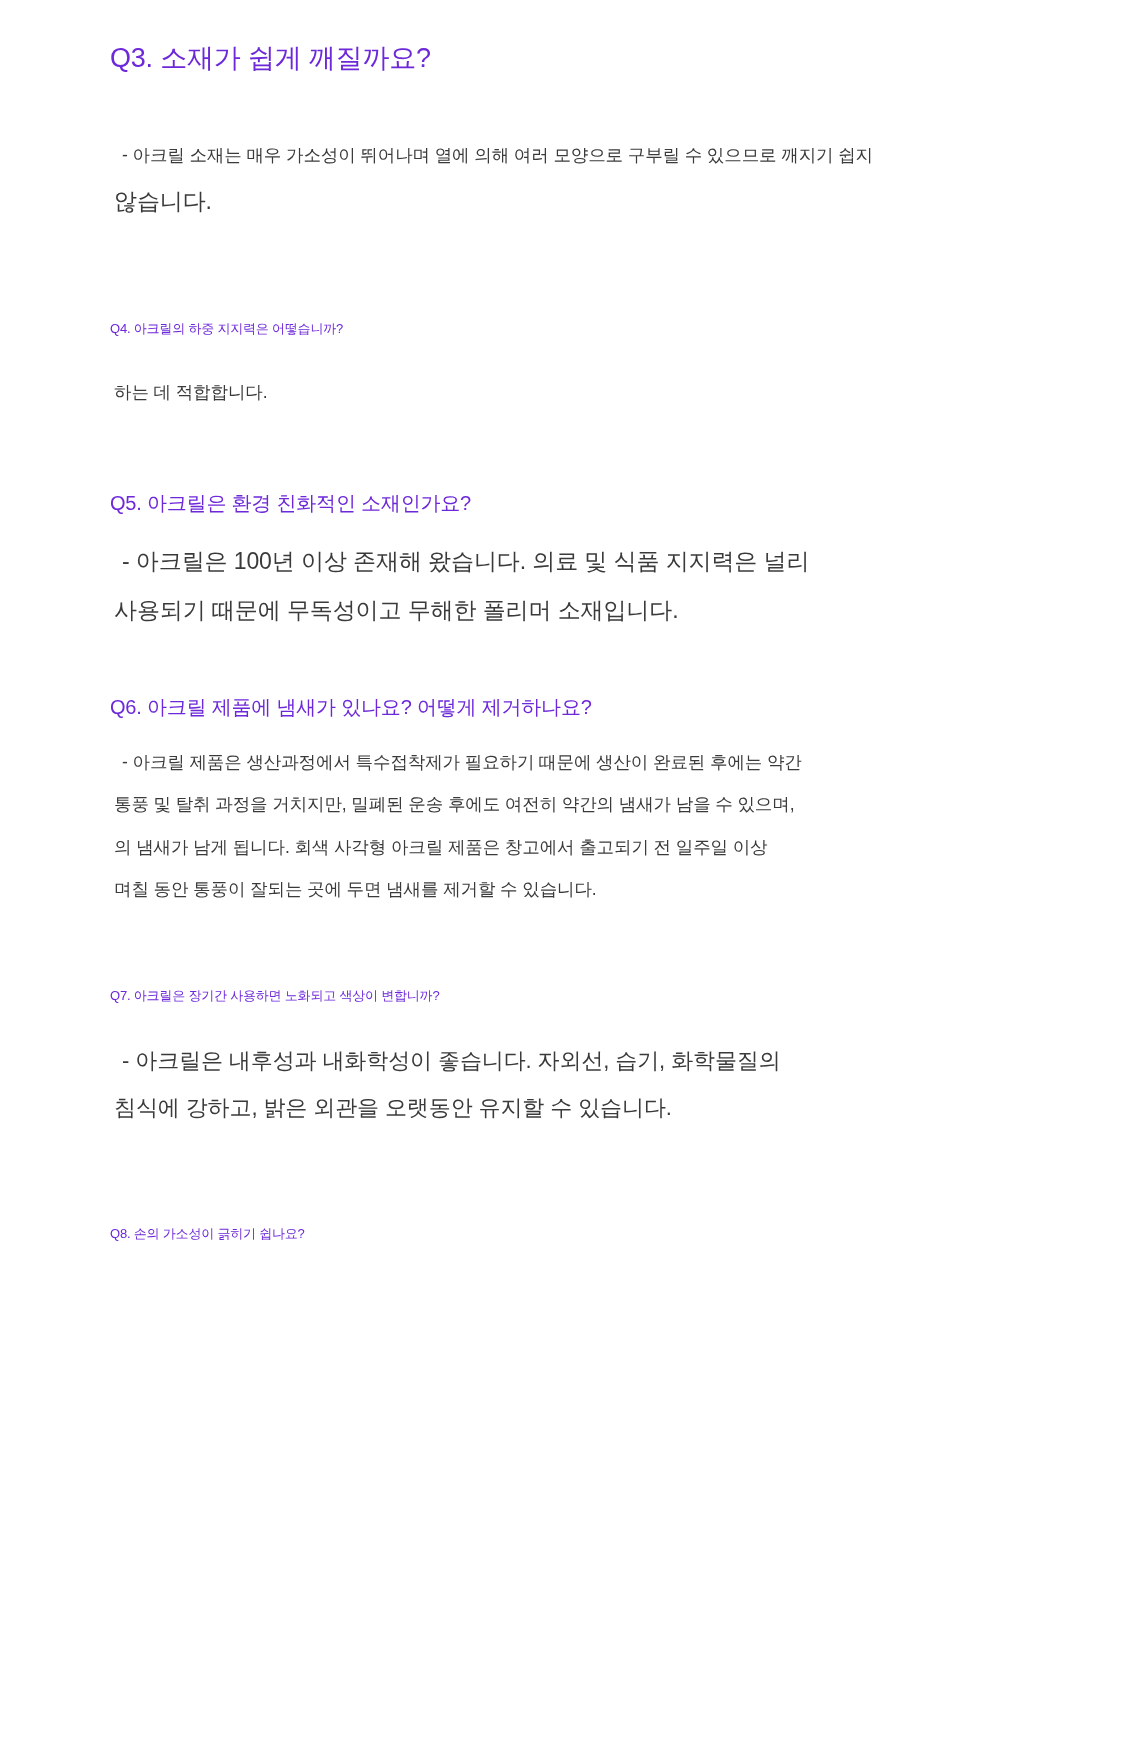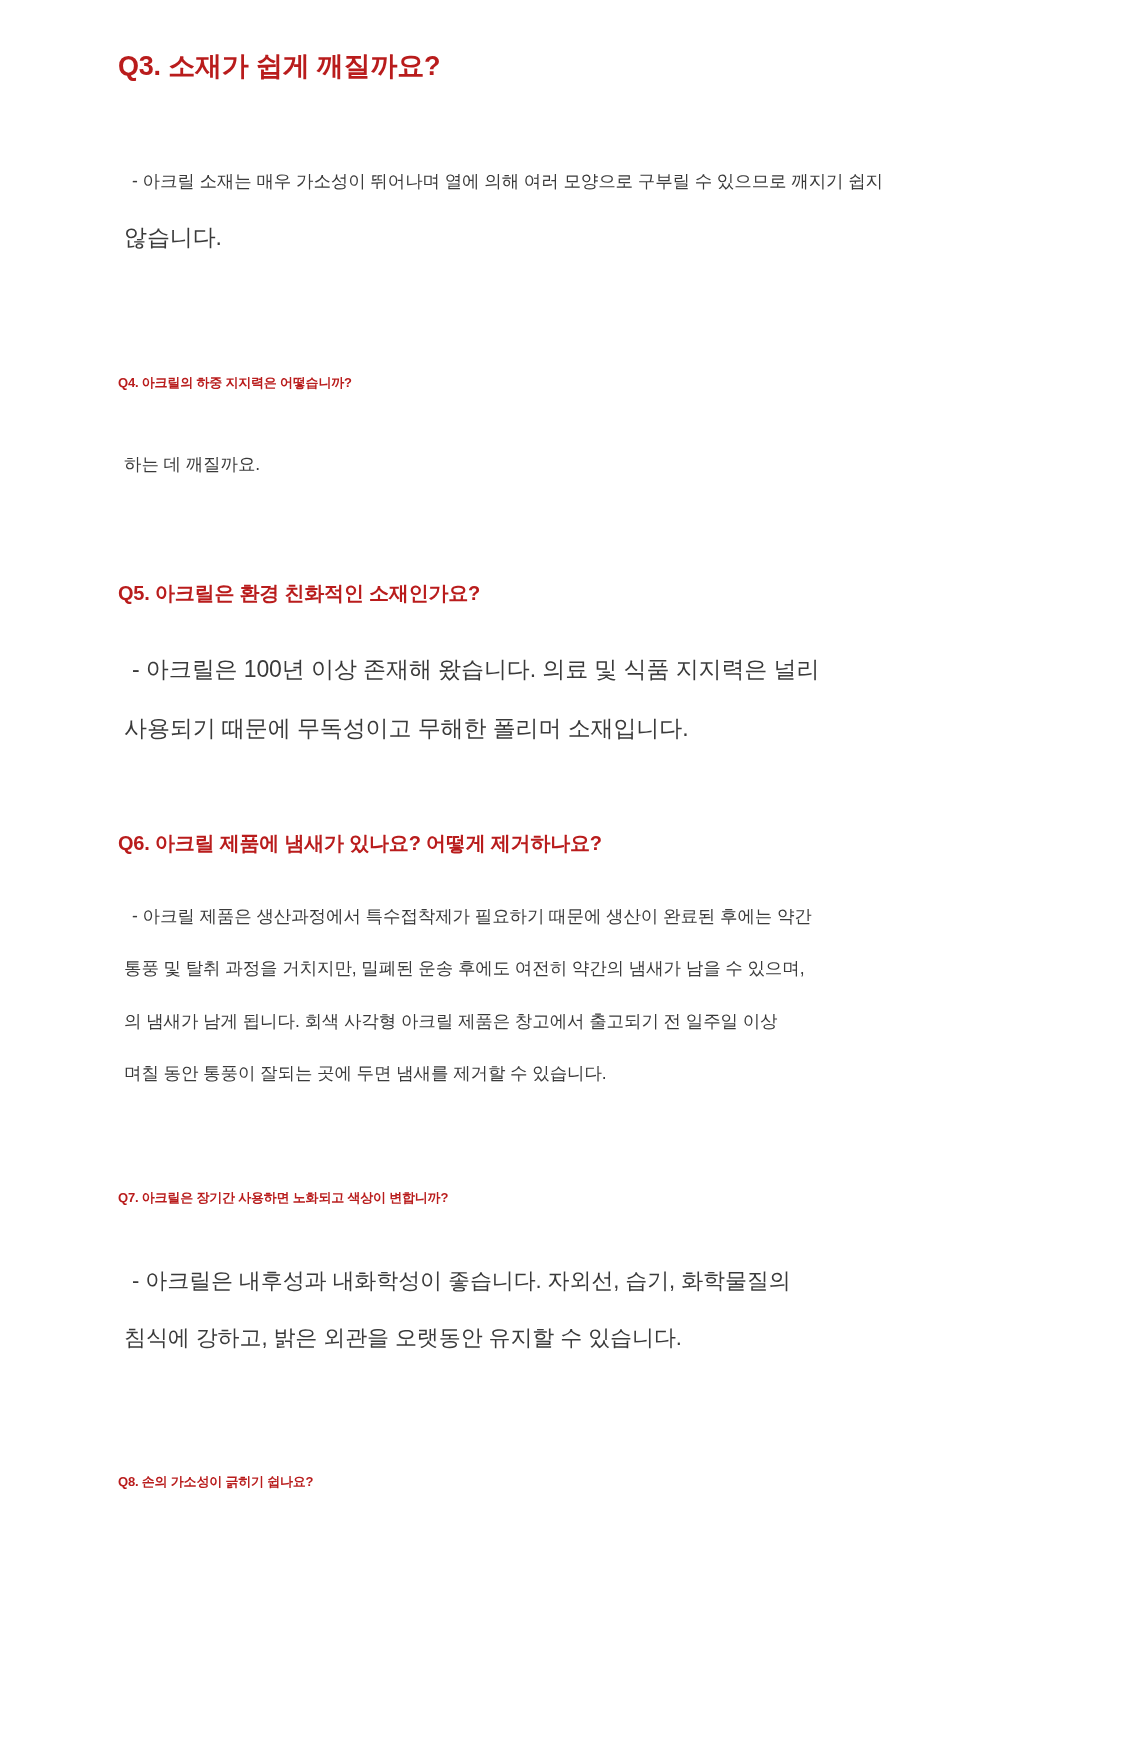--- a/index.html
+++ b/index.html
@@ -21,41 +21,41 @@
     padding: 40px 110px 0 110px;
     background: #ffffff;
   }
 
   .faq-block {
     margin: 0;
   }
 
   
   .q {
-    margin: 8px;
-    font-weight: 700;
-    color: #b91c1c;
+    margin: 0;
+    font-weight: 400;
+    color: #6d28d9;
     letter-spacing: -0.2px;
   }
   .q.size-xl {
     font-size: 27px;
     line-height: 1.35;
   }
   .q.size-lg {
     font-size: 20px;
     line-height: 1.4;
   }
   .q.size-md {
     font-size: 13px;
     line-height: 1.45;
   }
 
   
   .a {
-    margin: 14px;
+    margin: 4px;
     color: #3a3a3a;
     font-weight: 400;
     letter-spacing: -0.1px;
   }
   .a.size-xl {
     font-size: 23px;
     line-height: 1.95;
   }
   .a.size-lg {
     font-size: 22px;
@@ -87,21 +87,21 @@
     <div class="gap-md"></div>
     <p class="a size-md indent">- 아크릴 소재는 매우 가소성이 뛰어나며 열에 의해 여러 모양으로 구부릴 수 있으므로 깨지기 쉽지</p>
     <p class="a size-xl">않습니다.</p>
   </section>
 
   <div class="gap-xl"></div>
 
   <section class="faq-block">
     <h2 class="q size-md">Q4. 아크릴의 하중 지지력은 어떻습니까?</h2>
     <div class="gap-sm"></div>
-    <p class="a size-md">하는 데 깨질까요.</p>
+    <p class="a size-md">하는 데 적합합니다.</p>
   </section>
 
   <div class="gap-lg"></div>
 
   <section class="faq-block">
     <h2 class="q size-lg">Q5. 아크릴은 환경 친화적인 소재인가요?</h2>
     <div class="gap-xs"></div>
     <p class="a size-xl indent">- 아크릴은 100년 이상 존재해 왔습니다. 의료 및 식품 지지력은 널리</p>
     <p class="a size-xl">사용되기 때문에 무독성이고 무해한 폴리머 소재입니다.</p>
   </section>

